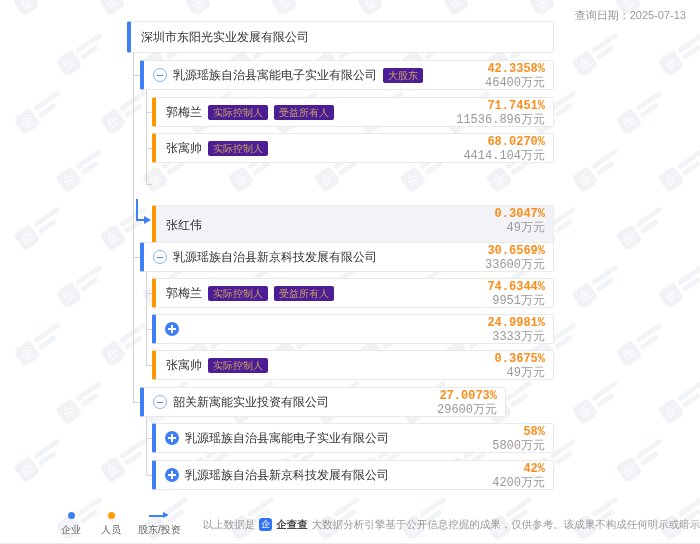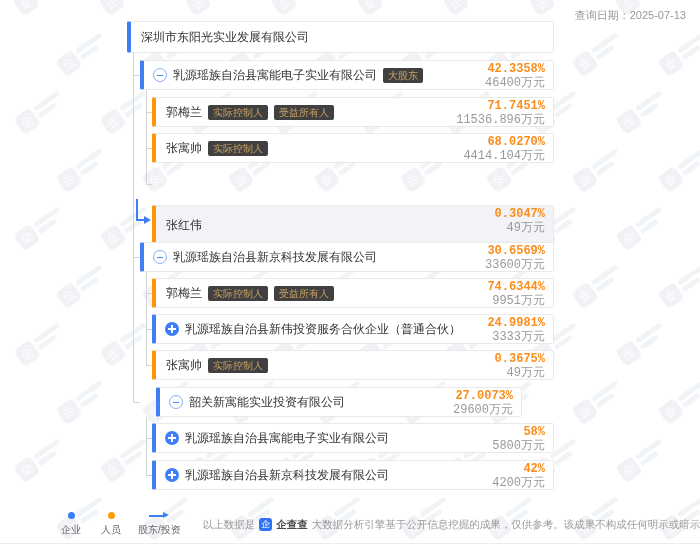--- a/index.html
+++ b/index.html
@@ -21,21 +21,21 @@
   
   .tree{position:absolute;inset:0;z-index:2;}
   .vline{position:absolute;width:1px;background:#d4d4d4;}
   .stub{position:absolute;height:1px;background:#d4d4d4;}
   .card{position:absolute;background:#fff;border:1px solid #e9e9e9;border-left:4px solid #3e7ef7;
         border-radius:2px;display:flex;align-items:center;box-sizing:border-box;}
   .card.person{border-left-color:#ff9502;}
   .card.hl{background:#f1f3f6;}
   .card .name{font-size:12px;color:#333;white-space:nowrap;margin-left:10px;}
   .card.withicon .name{margin-left:6px;}
-  .tag{display:inline-block;margin-left:6px;background:#404040;color:#c8a064;font-size:10px;
+  .tag{display:inline-block;margin-left:6px;background:#4c1d95;color:#c8a064;font-size:10px;
        line-height:13px;padding:1px 5px;border-radius:2px;white-space:nowrap;text-align:center;}
   .stats{position:absolute;right:8px;top:1px;text-align:right;line-height:14px;font-family:Liberation Mono, monospace;}
   .pct{font-size:12px;font-weight:bold;color:#fb8d1a;}
   .amt{font-size:12px;color:#999;}
 
   
   .toggle{position:relative;width:14px;height:14px;border-radius:50%;margin-left:9px;flex:0 0 14px;cursor:pointer;}
   .toggle.minus{border:1px solid #8ab0f8;background:#fff;box-sizing:border-box;}
   .toggle.minus::before{content:"";position:absolute;left:3px;top:5.5px;width:6px;height:1.6px;background:#4a86f7;}
   .toggle.plus{background:#3e7ef7;}
@@ -738,37 +738,36 @@
       <span class="tag">实际控制人</span>
       <span class="tag">受益所有人</span>
       <div class="stats">
           <div class="pct">74.6344%</div>
           <div class="amt">9951万元</div>
         </div>
     </div>
 
     <div class="card withicon" style="left:152px;top:314px;width:402px;height:30px">
       <span class="toggle plus"></span>
-      <span class="name">乳源瑶族自治县新伟投资服务合伙企业（普通合伙）</span>
       <div class="stats">
           <div class="pct">24.9981%</div>
           <div class="amt">3333万元</div>
         </div>
     </div>
 
     <div class="card person" style="left:152px;top:350px;width:402px;height:30px">
       <span class="name">张寓帅</span>
       <span class="tag">实际控制人</span>
       <div class="stats">
           <div class="pct">0.3675%</div>
           <div class="amt">49万元</div>
         </div>
     </div>
 
-    <div class="card withicon" style="left:156px;top:387px;width:366px;height:30px">
+    <div class="card withicon" style="left:140px;top:387px;width:366px;height:30px">
       <span class="toggle minus"></span>
       <span class="name">韶关新寓能实业投资有限公司</span>
       <div class="stats">
           <div class="pct">27.0073%</div>
           <div class="amt">29600万元</div>
         </div>
     </div>
 
     <div class="card withicon" style="left:152px;top:423px;width:402px;height:30px">
       <span class="toggle plus"></span>

